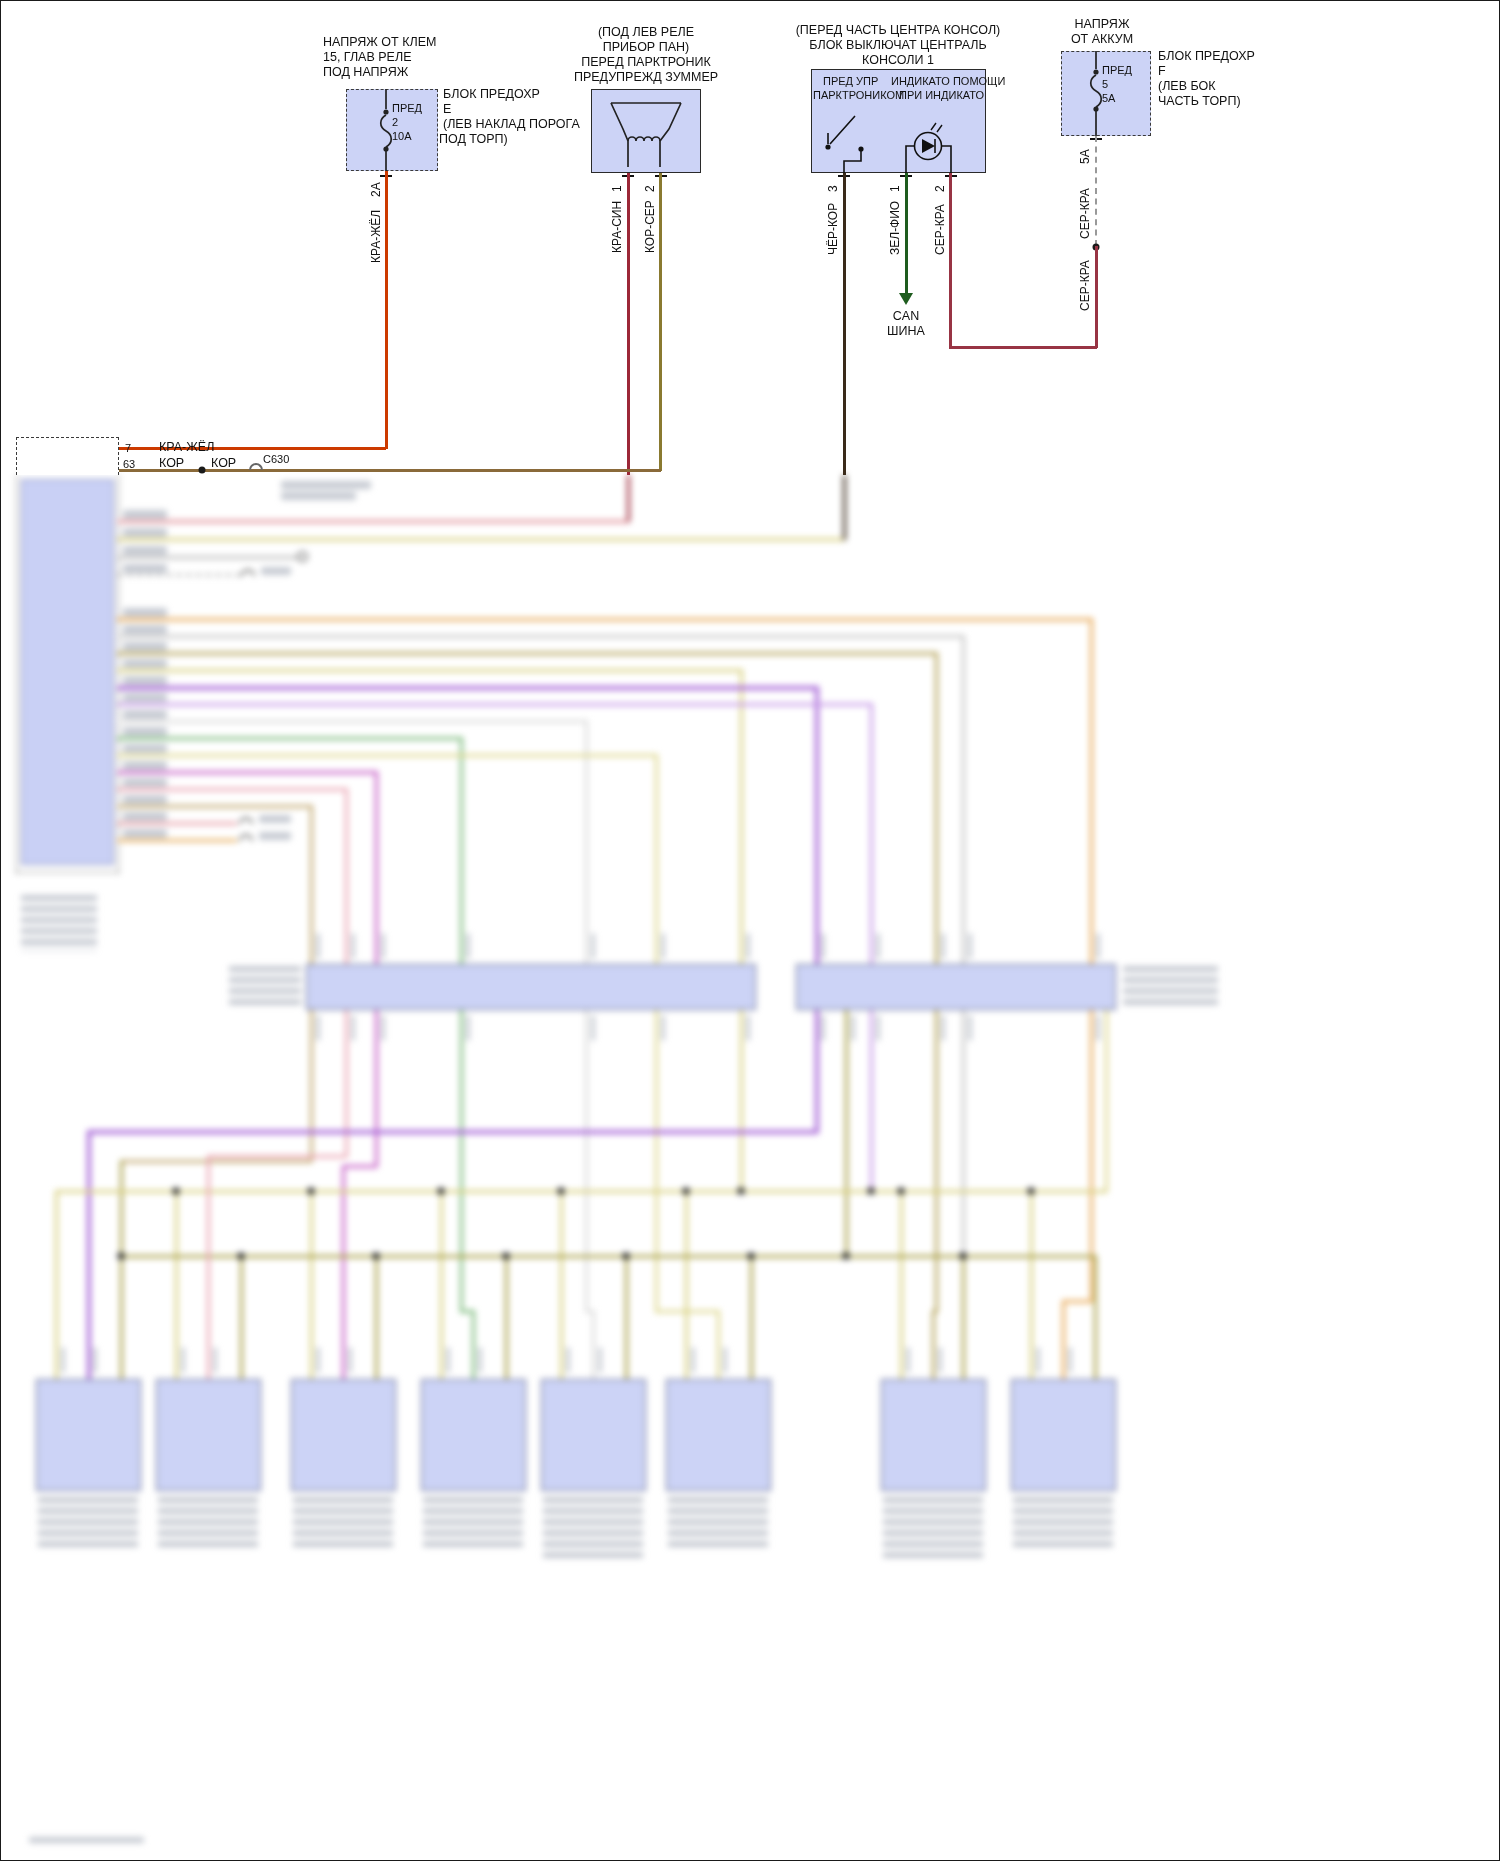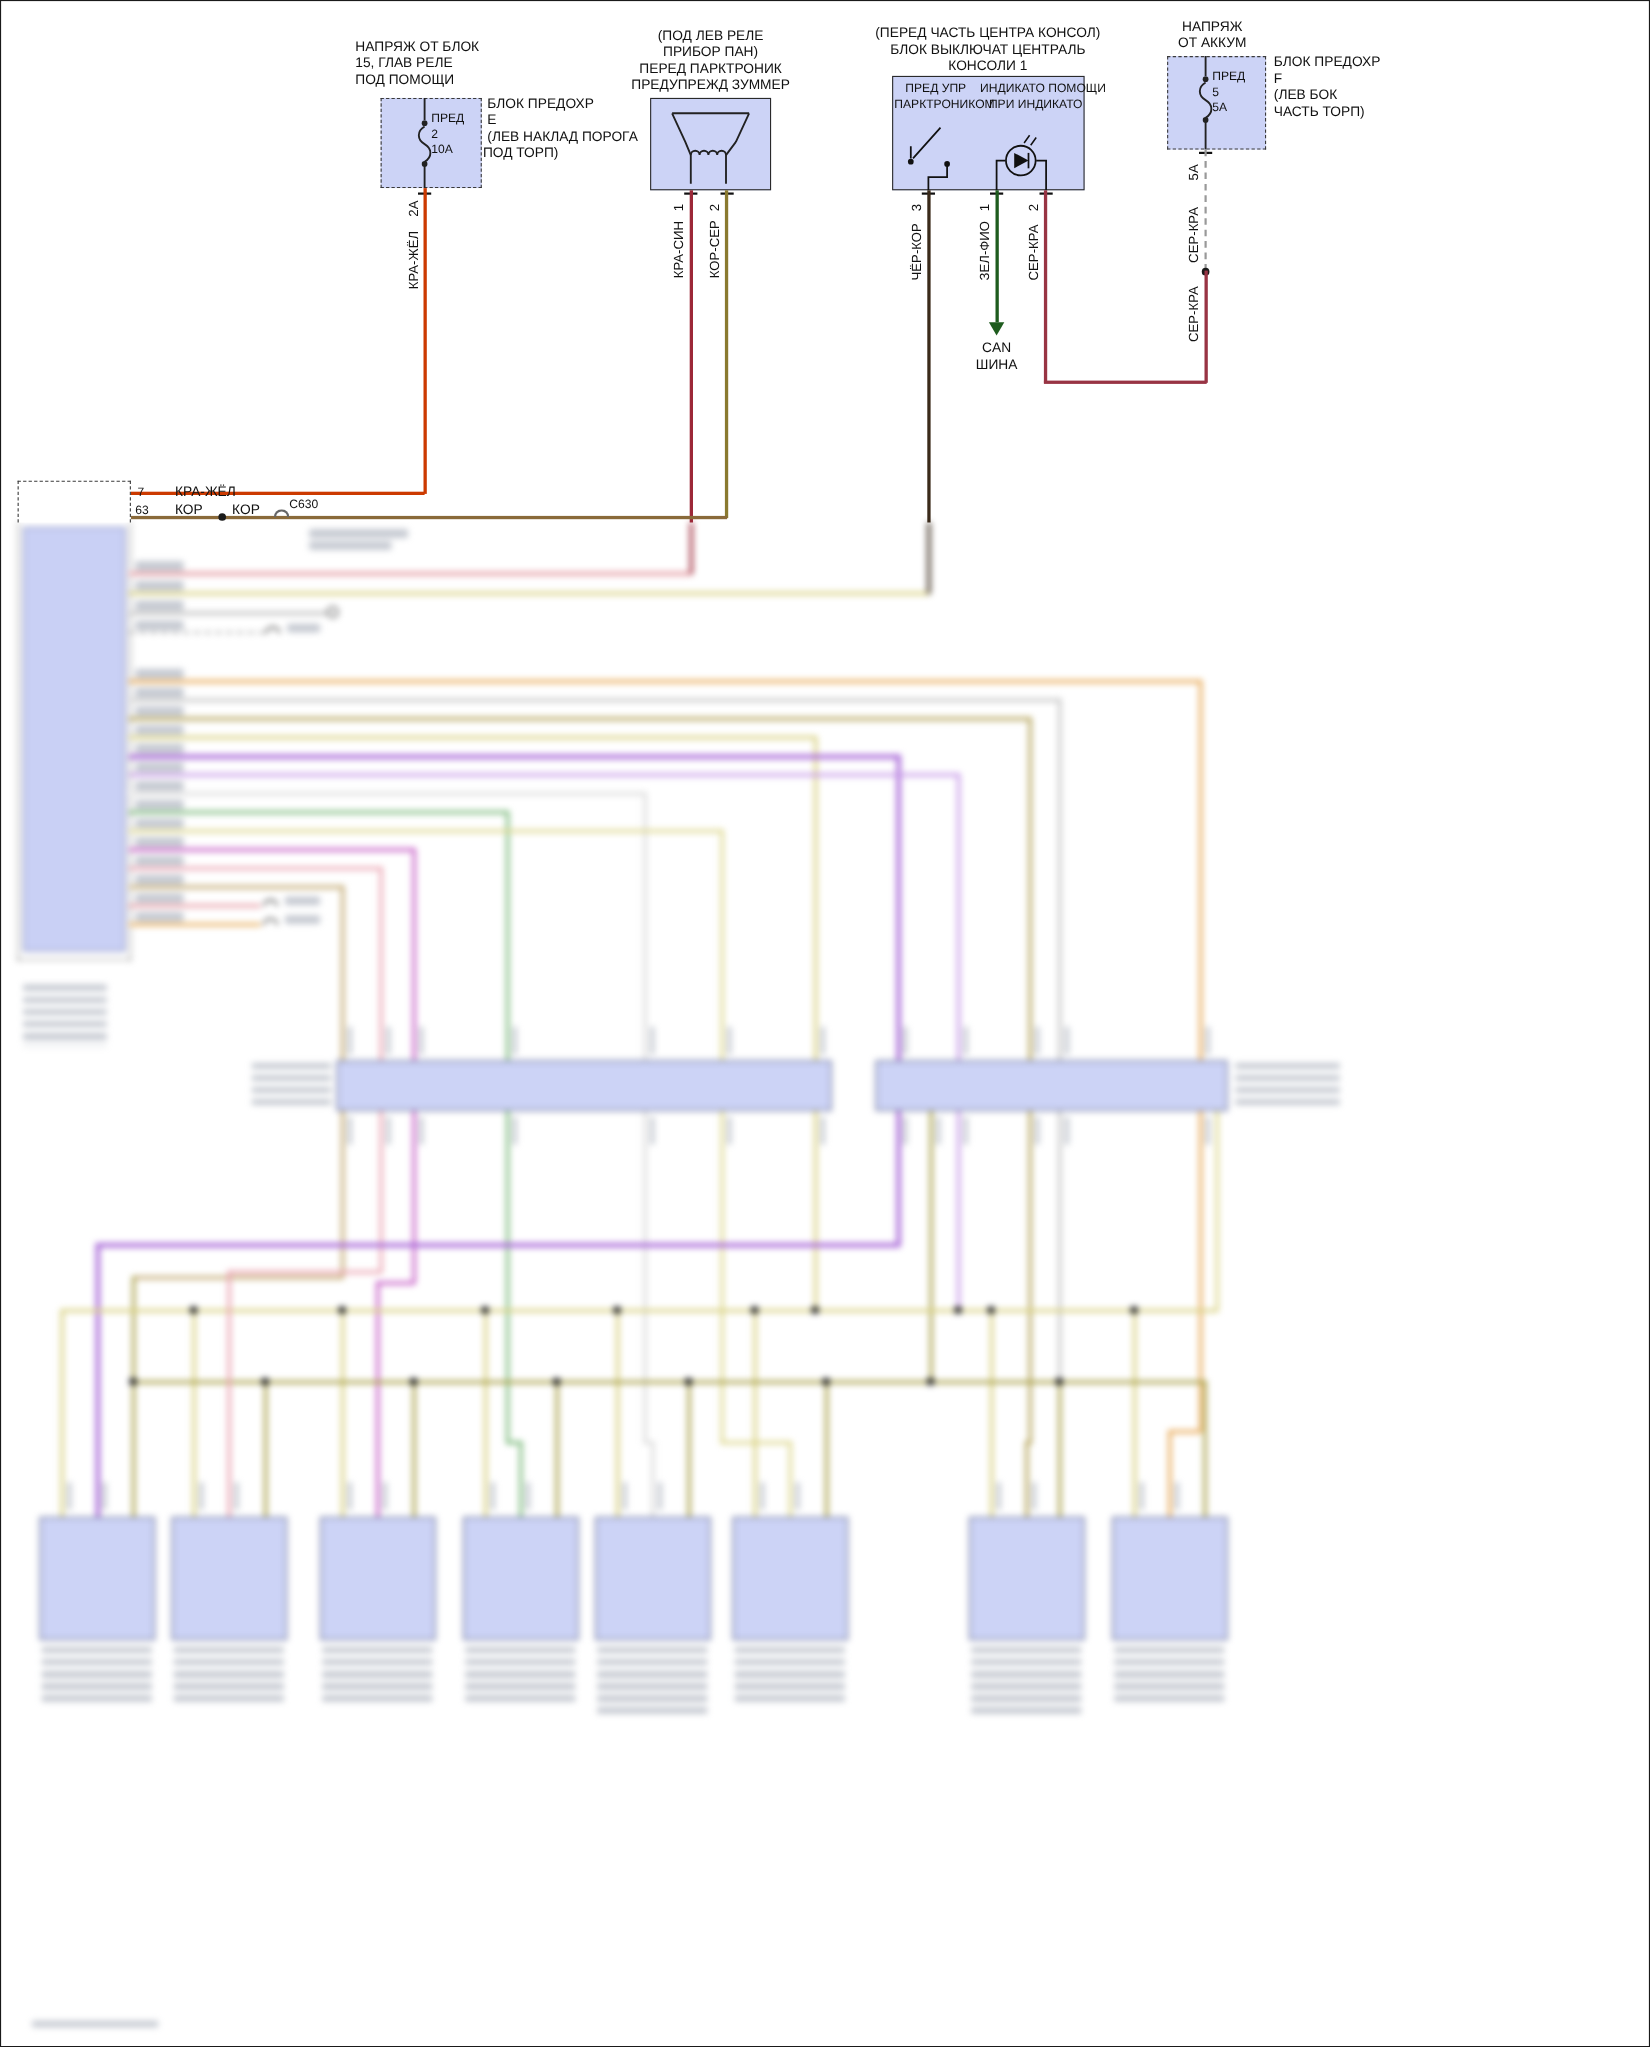--- a/index.html
+++ b/index.html
@@ -232,23 +232,23 @@
     <div class="cap" style="left:292px;top:1496px;width:100px;height:50px"></div>
     <div class="cap" style="left:422px;top:1496px;width:100px;height:50px"></div>
     <div class="cap" style="left:542px;top:1496px;width:100px;height:61px"></div>
     <div class="cap" style="left:667px;top:1496px;width:100px;height:50px"></div>
     <div class="cap" style="left:882px;top:1496px;width:100px;height:61px"></div>
     <div class="cap" style="left:1012px;top:1496px;width:100px;height:50px"></div>
 
     <div class="bar" style="left:28px;top:1836px;width:115px;height:6px"></div>
   </div>
 
-  <div class="t" style="left:322px;top:34px">НАПРЯЖ ОТ БЛОК</div>
+  <div class="t" style="left:322px;top:34px">НАПРЯЖ ОТ КЛЕМ</div>
   <div class="t" style="left:322px;top:49px">15, ГЛАВ РЕЛЕ</div>
-  <div class="t" style="left:322px;top:64px">ПОД ПОМОЩИ</div>
+  <div class="t" style="left:322px;top:64px">ПОД НАПРЯЖ</div>
   <div class="dashbox" style="left:345px;top:88px;width:92px;height:82px"></div>
   <svg style="left:373px;top:88px" width="24" height="82" viewBox="0 0 24 82">
     <path d="M12,0 V20 M12,26 c-7,4 -7,12 0,16 c7,4 7,12 0,16 M12,62 V82" fill="none" stroke="#222" stroke-width="1.7"></path>
     <circle cx="12" cy="23" r="2.6" fill="#222"></circle>
       <circle cx="12" cy="60" r="2.6" fill="#222"></circle>
   </svg>
   <div class="t ts" style="left:391px;top:100px">ПРЕД</div>
   <div class="t ts" style="left:391px;top:114px">2</div>
   <div class="t ts" style="left:391px;top:128px">10А</div>
   <div class="t" style="left:442px;top:86px">БЛОК ПРЕДОХР</div>

